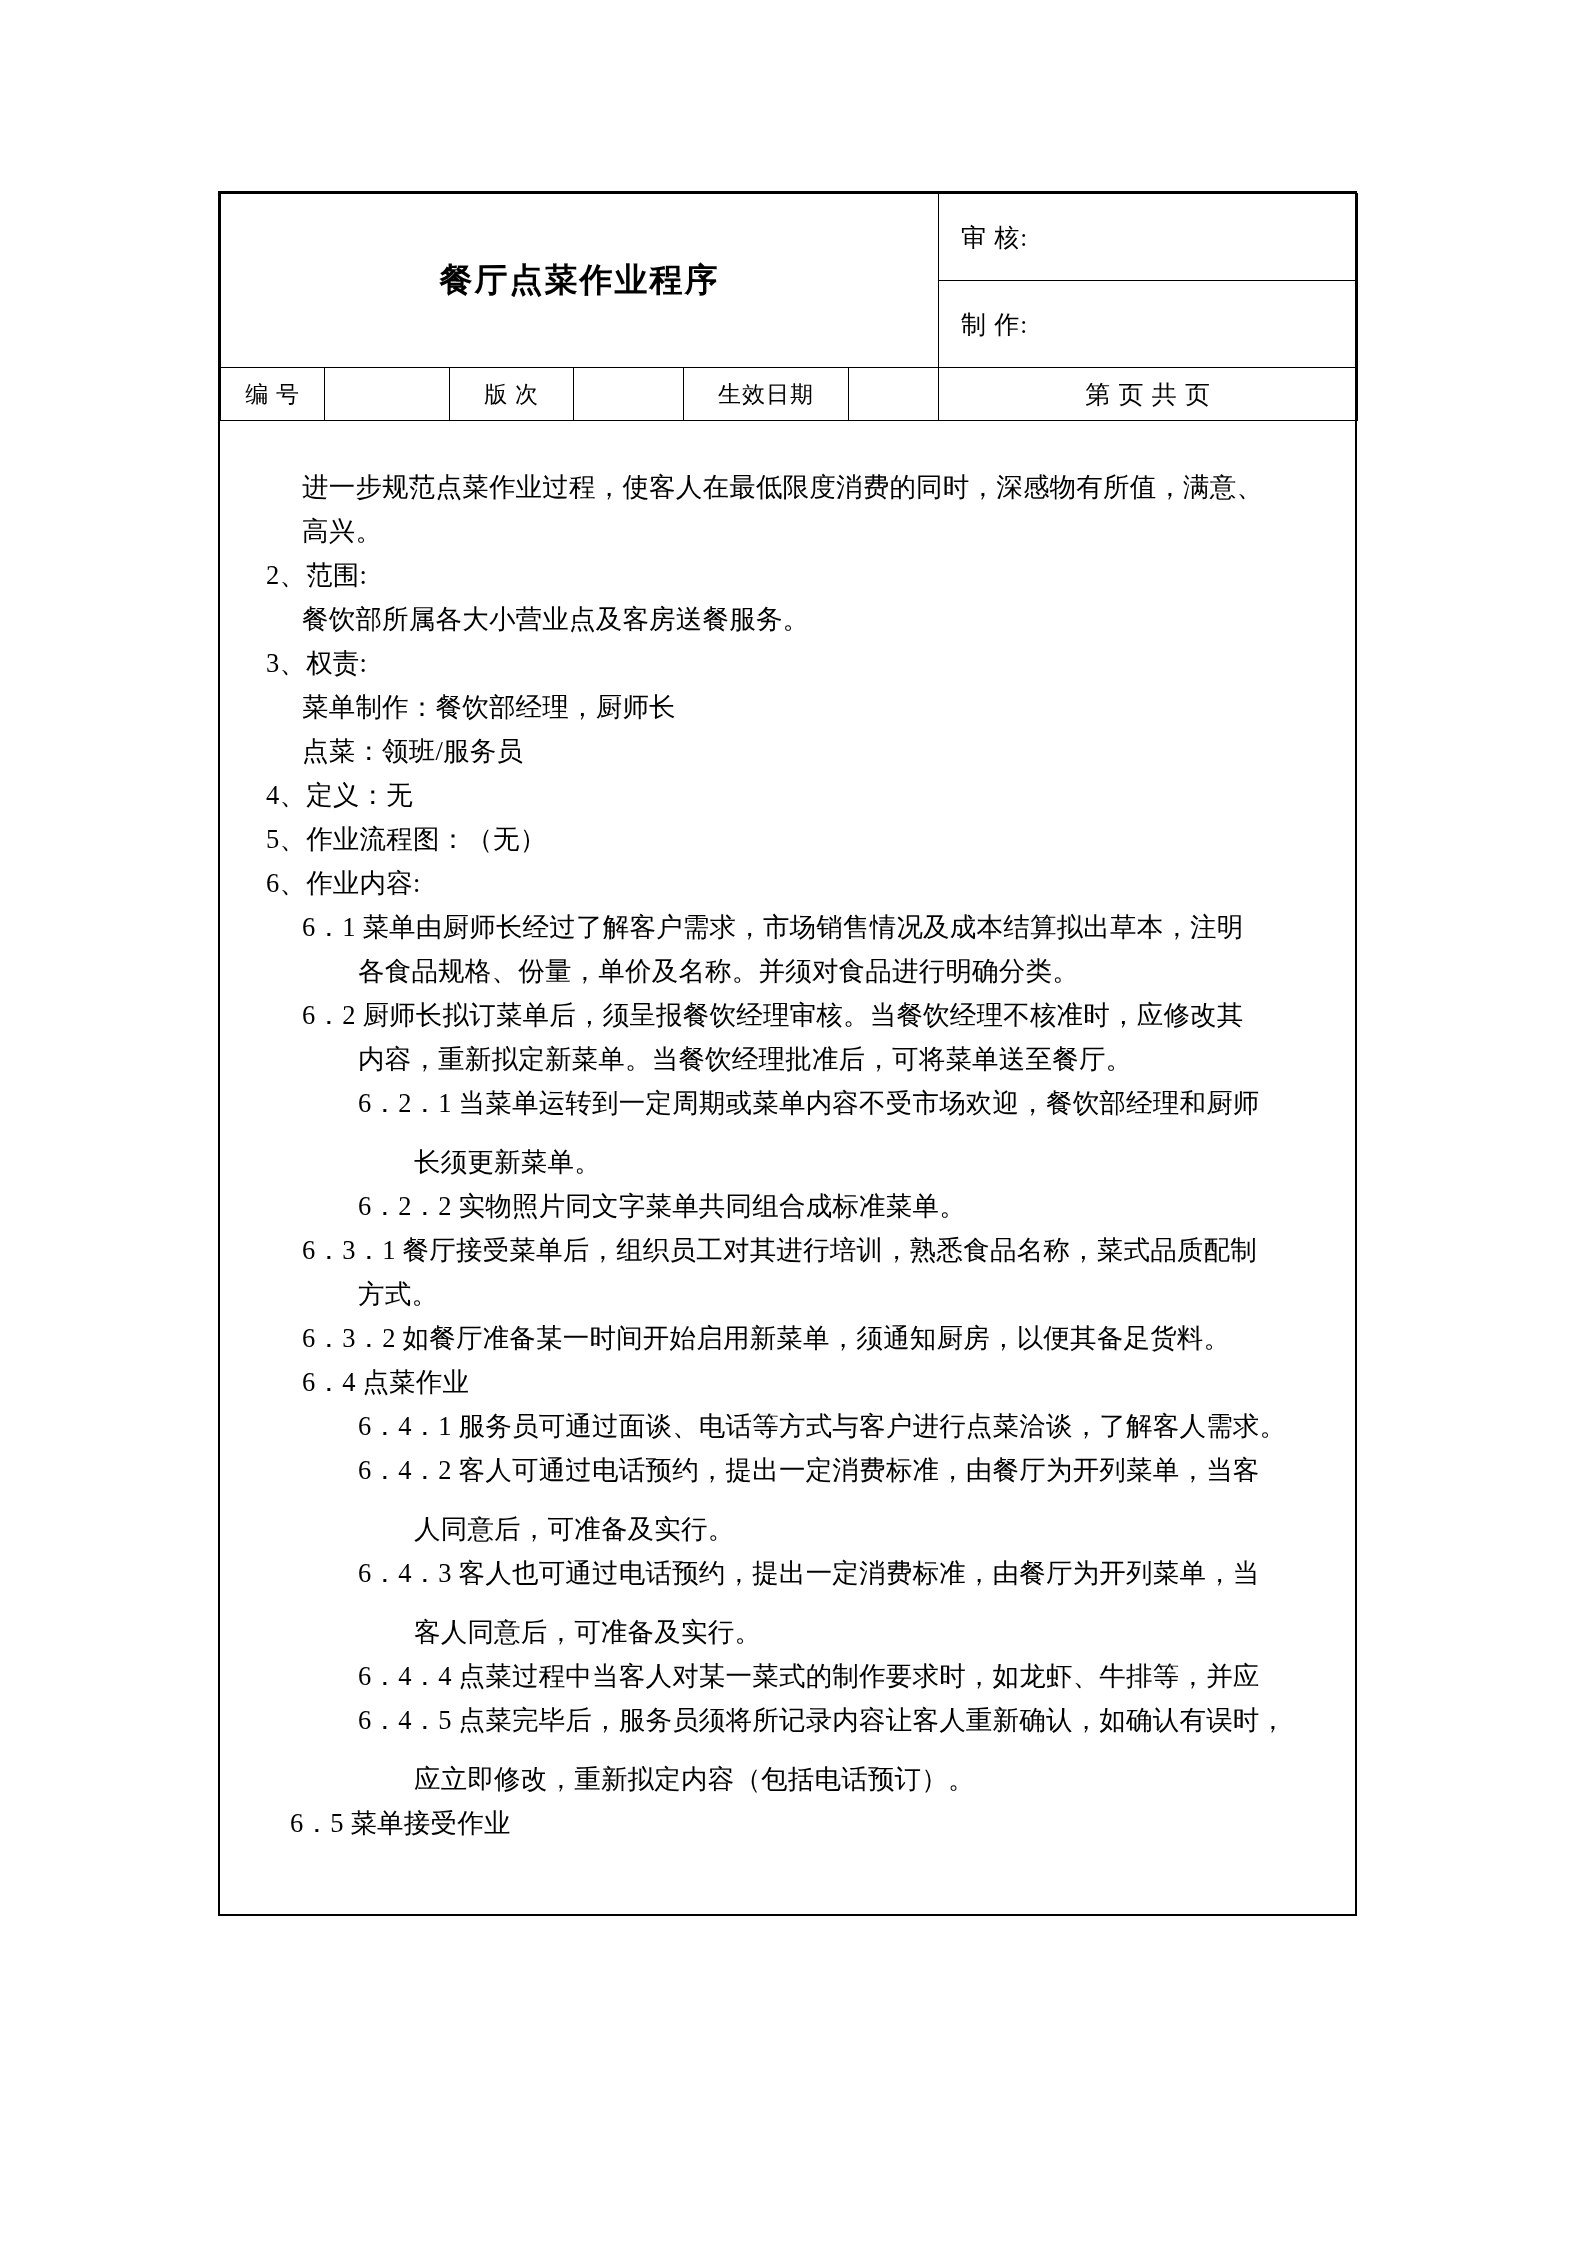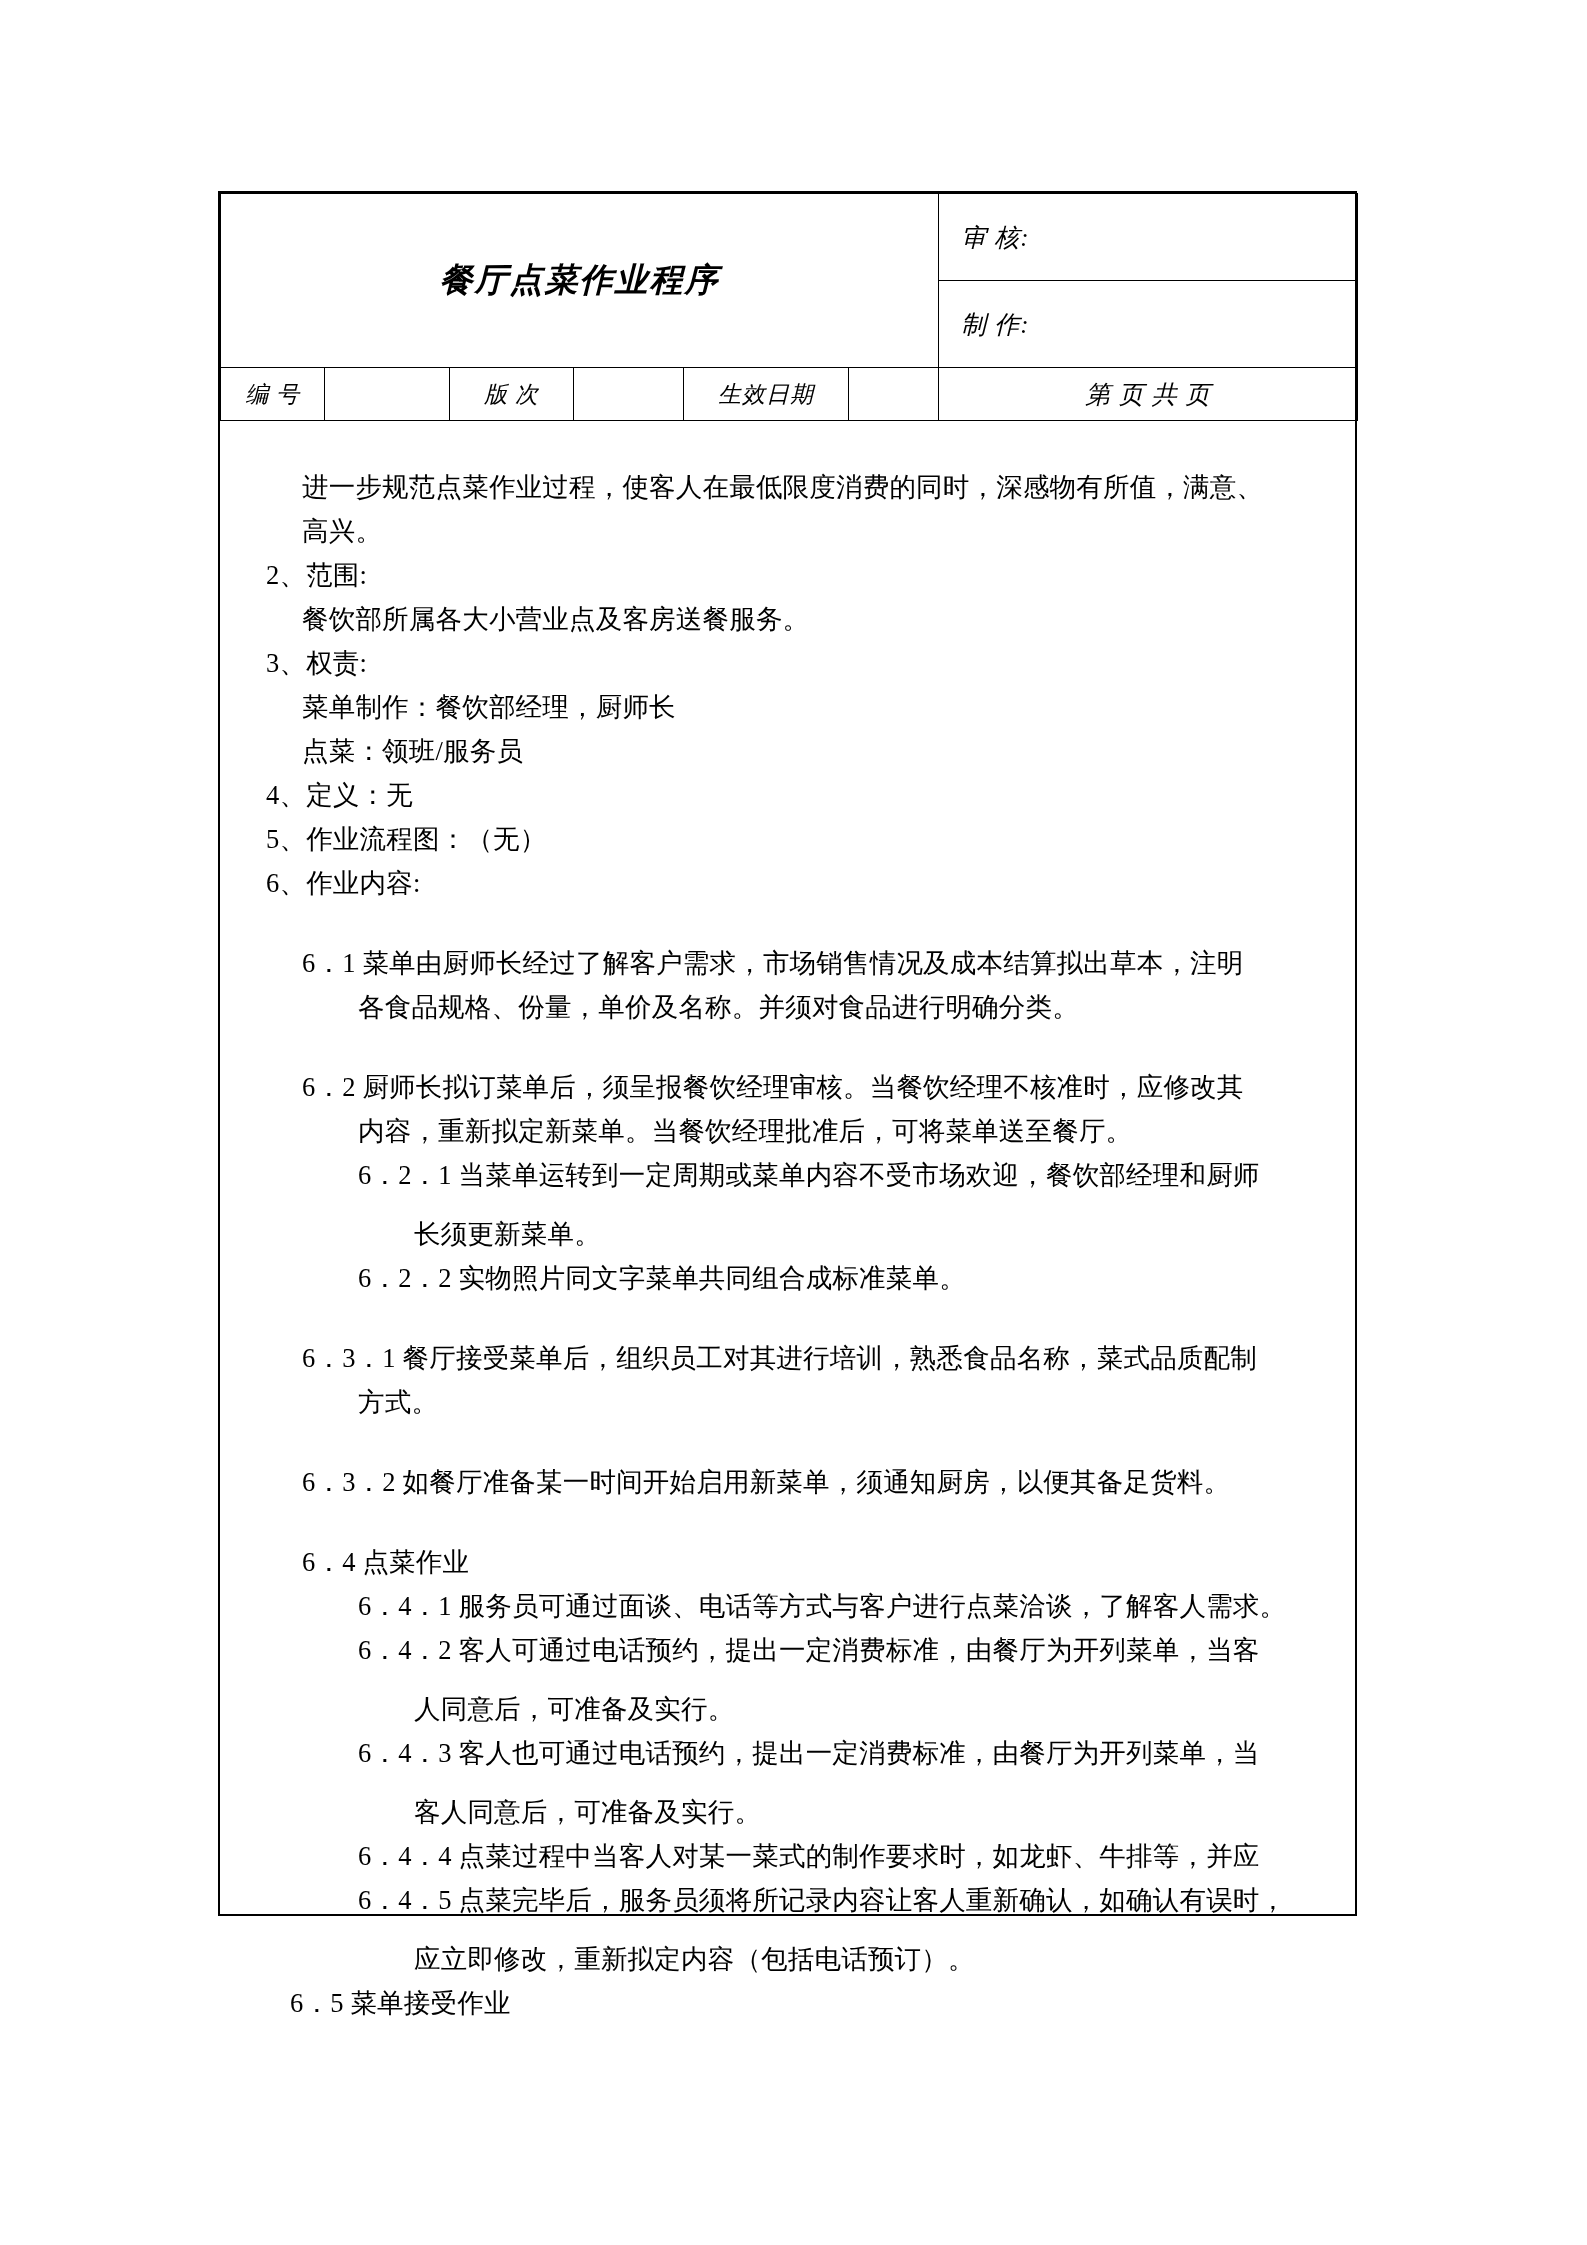--- a/index.html
+++ b/index.html
@@ -38,21 +38,20 @@
   
   .header-table {
     width: 100%;
     border-collapse: collapse;
     table-layout: fixed;
   }
   .header-table td {
     border: 1px solid #000;
     padding: 0;
     vertical-align: middle;
-    font-style: italic;
   }
   .header-table tr.row-title td { height: 172px; }
   .header-table tr.row-meta td  { height: 52px;  }
 
   .cell-title {
     text-align: center;
     font-size: 33px;
     font-weight: bold;
     letter-spacing: 2px;
     font-family: "Liberation Sans", "DejaVu Sans", sans-serif;
@@ -82,21 +81,21 @@
   }
   .line {
     font-size: 26.5px;
     line-height: 44px;
     white-space: nowrap;
     letter-spacing: 0.2px;
   }
   
   .i0  { padding-left: 20px;  }   
   .i1  { padding-left: 56px;  }   
-  .i2  { padding-left: 56px; margin-top: 36px;  }   
+  .i2  { padding-left: 56px;  }   
   .i2w { padding-left: 112px; }   
   .i3  { padding-left: 112px; }   
   .i3w { padding-left: 168px; margin-top: 15px; }   
   .i2b { padding-left: 44px;  }   
   .i3b { padding-left: 100px; }   
 </style>
 </head>
 <body>
 
 <div class="page">

